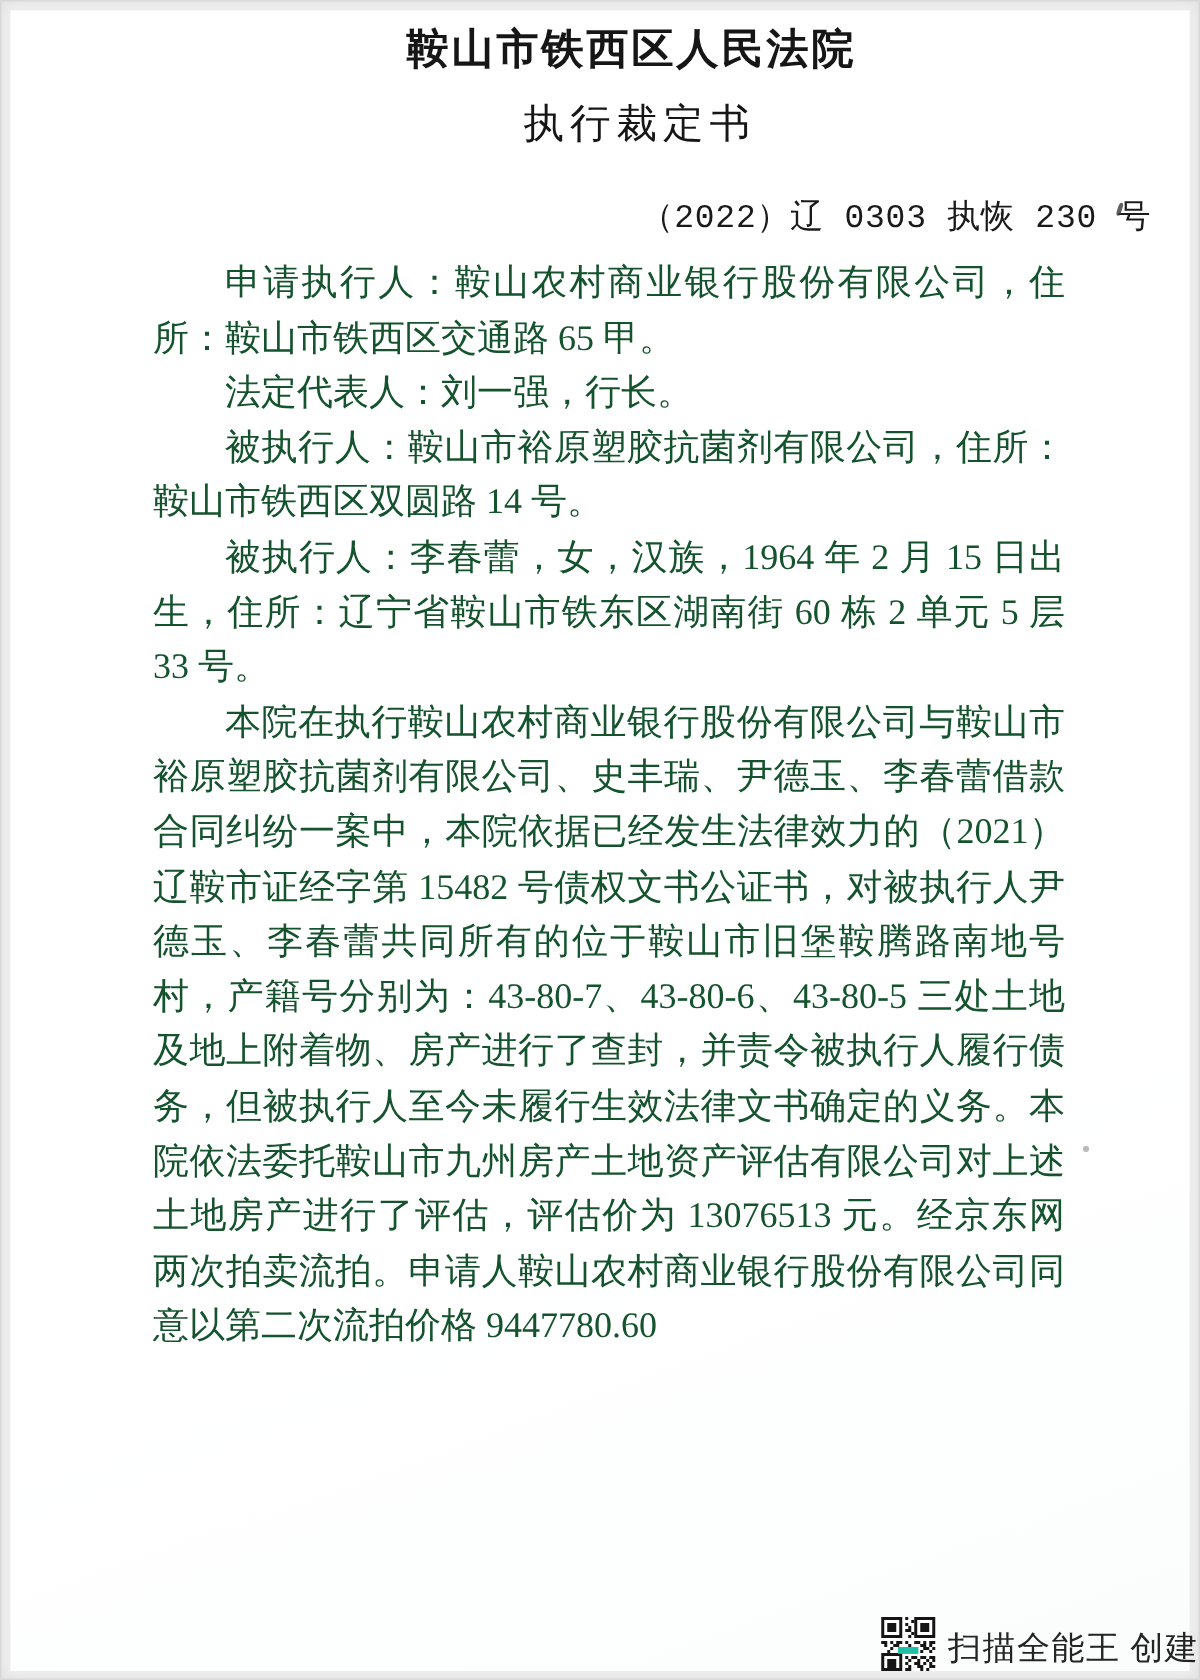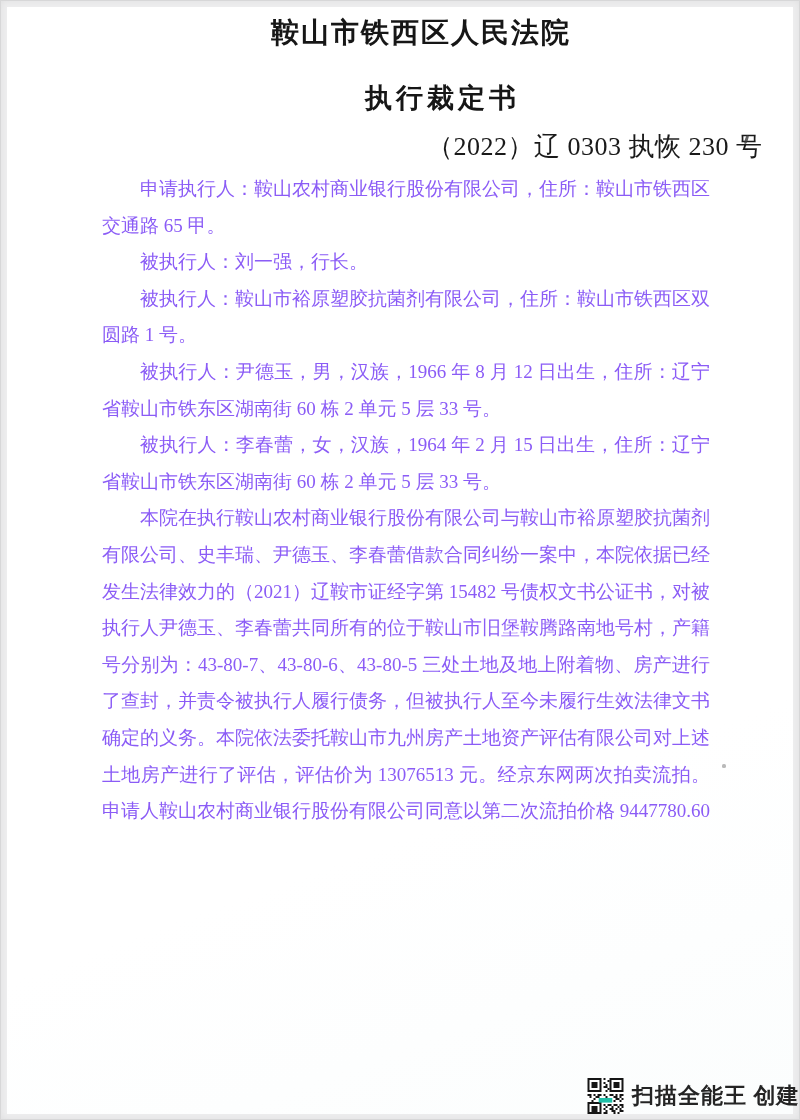--- a/index.html
+++ b/index.html
@@ -16,37 +16,37 @@
   .page{
     position:absolute;left:7px;top:7px;right:7px;bottom:6px;
     background:linear-gradient(160deg,#ffffff 70%,#fbfdfd 100%);
   }
   .court-name{
     position:absolute;left:271px;top:14px;margin:0;
     font-size:28px;font-weight:bold;letter-spacing:2px;
     color:#161616;white-space:nowrap;
   }
   .doc-type{
-    position:absolute;left:349px;top:64px;margin:16px;
-    font-size:27px;font-weight:bold;letter-spacing:4px;
+    position:absolute;left:349px;top:64px;margin:0;
+    font-size:27px;font-weight:normal;letter-spacing:4px;
     color:#161616;white-space:nowrap;
   }
   .case-number{
     position:absolute;left:427px;top:129px;
-    font-size:26px;color:#1a1a1a;white-space:nowrap;letter-spacing:.5px;
+    font-size:22px;color:#1a1a1a;white-space:nowrap;letter-spacing:.5px;font-family:Liberation Mono, monospace;
   }
   .body-text{
     position:absolute;left:102px;top:171px;width:608px;
-    font-size:19px;line-height:36.6px;color:#8b5cf6;
+    font-size:24px;line-height:36.6px;color:#14532d;
     text-align:justify;text-justify:inter-character;
   }
   .body-text p{margin:0;text-indent:2em;}
   .watermark{
     position:absolute;left:587px;top:1078px;
-    display:flex;align-items:center;gap:8px;font-weight:bold;
+    display:flex;align-items:flex-end;gap:8px;
   }
   .qr{width:37px;height:36px;display:block;}
   .watermark-label{
     font-size:22px;color:#242424;letter-spacing:1px;white-space:nowrap;
     font-family:"Liberation Serif","DejaVu Serif",serif;
   }
   .speck{position:absolute;background:#3a3a3a;border-radius:40%;}
   .speck.apostrophe{left:745px;top:135px;width:3px;height:9px;transform:rotate(18deg);opacity:.8;}
   .speck.dot{left:722px;top:764px;width:4px;height:4px;opacity:.35;}
 </style>
@@ -55,23 +55,22 @@
 
 <div class="scan-frame">
   <div class="page"></div>
 
   <h1 class="court-name">鞍山市铁西区人民法院</h1>
   <h2 class="doc-type">执行裁定书</h2>
   <div class="case-number">（2022）辽 0303 执恢 230 号</div>
 
   <div class="body-text" id="doc-body">
       <p>申请执行人：鞍山农村商业银行股份有限公司，住所：鞍山市铁西区交通路 65 甲。</p>
-      <p>被执行人：刘一强，行长。</p>
-      <p>被执行人：鞍山市裕原塑胶抗菌剂有限公司，住所：鞍山市铁西区双圆路 1 号。</p>
-      <p>被执行人：尹德玉，男，汉族，1966 年 8 月 12 日出生，住所：辽宁省鞍山市铁东区湖南街 60 栋 2 单元 5 层 33 号。</p>
+      <p>法定代表人：刘一强，行长。</p>
+      <p>被执行人：鞍山市裕原塑胶抗菌剂有限公司，住所：鞍山市铁西区双圆路 14 号。</p>
       <p>被执行人：李春蕾，女，汉族，1964 年 2 月 15 日出生，住所：辽宁省鞍山市铁东区湖南街 60 栋 2 单元 5 层 33 号。</p>
       <p>本院在执行鞍山农村商业银行股份有限公司与鞍山市裕原塑胶抗菌剂有限公司、史丰瑞、尹德玉、李春蕾借款合同纠纷一案中，本院依据已经发生法律效力的（2021）辽鞍市证经字第 15482 号债权文书公证书，对被执行人尹德玉、李春蕾共同所有的位于鞍山市旧堡鞍腾路南地号村，产籍号分别为：43-80-7、43-80-6、43-80-5 三处土地及地上附着物、房产进行了查封，并责令被执行人履行债务，但被执行人至今未履行生效法律文书确定的义务。本院依法委托鞍山市九州房产土地资产评估有限公司对上述土地房产进行了评估，评估价为 13076513 元。经京东网两次拍卖流拍。申请人鞍山农村商业银行股份有限公司同意以第二次流拍价格 9447780.60</p>
     </div>
 
   <span class="speck apostrophe"></span>
   <span class="speck dot"></span>
 
   <div class="watermark">
     <svg class="qr" viewBox="0 0 18 18" xmlns="http://www.w3.org/2000/svg">
       <rect width="18" height="18" fill="#ffffff"></rect>

